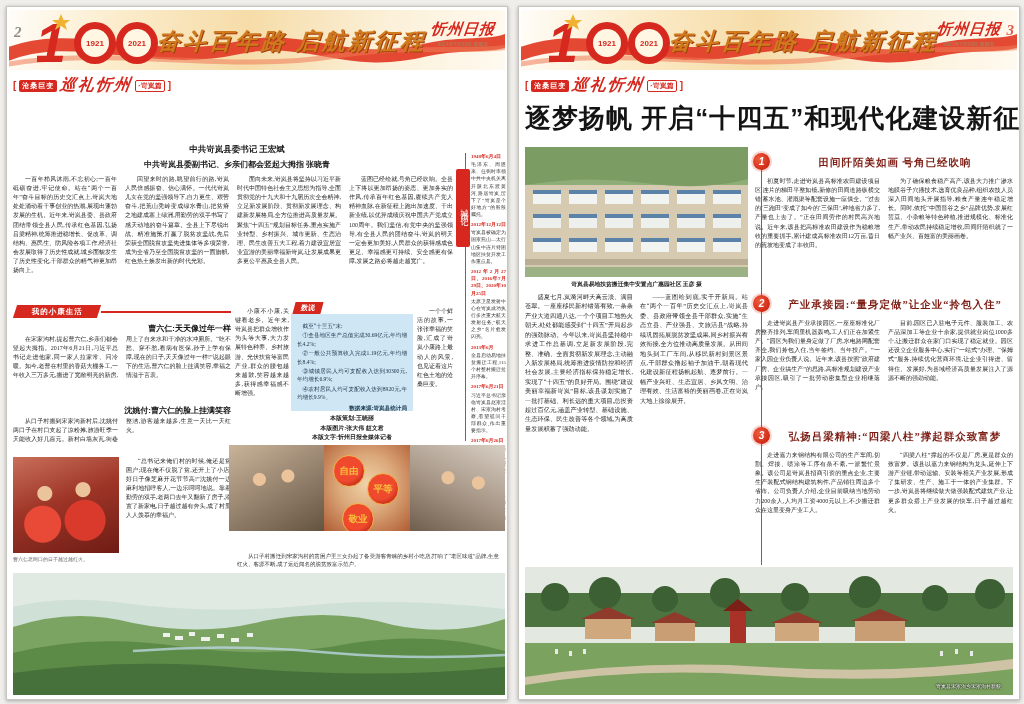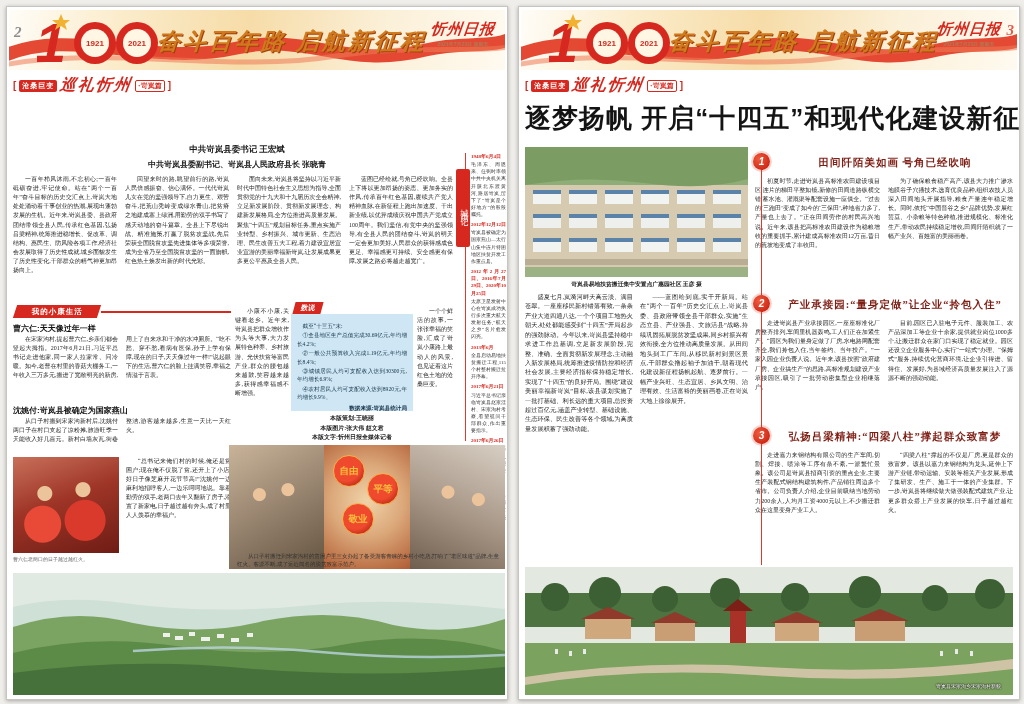--- a/index.html
+++ b/index.html
@@ -54,21 +54,21 @@
     font-family:"Liberation Serif",serif;font-size:4.9px;line-height:1.45;text-align:justify;color:#333;}
   .tl p{margin:0 0 3px;}
   .tl .d{display:block;color:#d6281e;font-weight:bold;font-size:5px;margin-bottom:1px;}
 
   
   .xk{position:absolute;left:6px;top:298px;width:218px;height:264px;}
   .xkbanner{position:absolute;left:2px;top:0;width:84px;height:13px;background:#d6281e;
     transform:skewX(-18deg);display:flex;align-items:center;justify-content:center;z-index:2;}
   .xkbanner span{transform:skewX(18deg);color:#fff;font-size:7.5px;font-weight:bold;letter-spacing:1px;}
   .xkline{position:absolute;left:88px;right:0;top:6px;border-top:2px solid #d6281e;}
-  .storytitle{position:absolute;left:0;width:218px;text-align:left;font-weight:900;font-size:8px;color:#111;}
+  .storytitle{position:absolute;left:0;width:218px;text-align:right;font-weight:900;font-size:8px;color:#111;}
   .xk .t1{top:18px;} .xk .t2{top:100px;}
   .xktext{position:absolute;left:0;width:218px;font-family:"Liberation Serif",serif;font-size:6px;
     line-height:1.5;text-align:justify;color:#262626;overflow:hidden;columns:2;column-gap:8px;text-indent:2em;}
   .xk .x1{top:30px;height:66px;} .xk .x2{top:112px;height:36px;}
   .xkrow{position:absolute;left:0;top:152px;width:218px;height:96px;display:flex;gap:7px;}
   .photo-elderly{width:106px;height:96px;flex:none;
     background:radial-gradient(circle at 30% 38%,#ecc49c 0 7px,rgba(0,0,0,0) 8px),
       radial-gradient(circle at 66% 34%,#ecc49c 0 7px,rgba(0,0,0,0) 8px),
       radial-gradient(circle at 28% 70%,#e84a37 0 18px,rgba(0,0,0,0) 19px),
       radial-gradient(circle at 68% 66%,#d93a2c 0 20px,rgba(0,0,0,0) 21px),
@@ -82,21 +82,21 @@
     font-weight:bold;padding:1px 7px;transform:skewX(-15deg);z-index:3;}
   .statsbox{position:absolute;left:284px;top:307px;width:122px;height:97px;background:#cfe7f4;
     box-sizing:border-box;padding:8px 6px 4px;font-family:"Liberation Serif",serif;
     font-size:5.6px;line-height:1.5;color:#16324a;overflow:hidden;}
   .statsbox p{margin:0 0 1px;text-indent:1em;text-align:justify;}
   .statsbox .src{text-indent:0;text-align:right;font-weight:bold;margin-top:2px;}
   .credits{position:absolute;left:284px;top:407px;width:122px;text-align:center;
     font-family:"Liberation Serif",serif;font-size:6px;font-weight:bold;color:#222;line-height:1.6;}
 
   
-  .collage{position:absolute;left:222px;top:438px;width:276px;height:124px;display:flex;overflow:hidden;}
+  .collage{position:absolute;left:222px;top:438px;width:276px;height:86px;display:flex;overflow:hidden;}
   .collage .c1{flex:1.1;
     background:radial-gradient(circle at 32% 40%,#ecc49c 0 6px,rgba(0,0,0,0) 7px),
       radial-gradient(circle at 62% 36%,#ecc49c 0 6px,rgba(0,0,0,0) 7px),
       linear-gradient(150deg,#c9b49a,#8d7a66 60%,#64543f);}
   .collage .c2{flex:1;position:relative;
     background:radial-gradient(circle at 50% 45%,#f0d3a8 0%,#dba87a 45%,#b05c33 100%);}
   .collage .c3{flex:1.1;
     background:radial-gradient(circle at 40% 38%,#ecc49c 0 6px,rgba(0,0,0,0) 7px),
       radial-gradient(circle at 72% 44%,#ecc49c 0 6px,rgba(0,0,0,0) 7px),
       linear-gradient(205deg,#d8cfc4,#a59484 55%,#6f5e4e);}
@@ -158,21 +158,21 @@
     <div class="tagline">
       <span class="tag-bracket">[</span>
       <span class="tag-box">沧桑巨变</span>
       <span class="tag-main">巡礼忻州</span>
       <span class="tag-sub">·岢岚篇</span>
       <span class="tag-bracket">]</span>
     </div>
 
     <div class="byline">
       <div class="b1">中共岢岚县委书记 王宏斌</div>
-      <div class="b2">中共岢岚县委副书记、岢岚县人民政府县长 张晓青</div>
+      <div class="b2">中共岢岚县委副书记、乡亲们都会竖起大拇指 张晓青</div>
     </div>
 
     <div class="col" style="left:6px;top:168px;width:104px;height:126px;">一百年栉风沐雨,不忘初心;一百年砥砺奋进,牢记使命。站在“两个一百年”奋斗目标的历史交汇点上,岢岚大地处处涌动着干事创业的热潮,展现出蓬勃发展的生机。近年来,岢岚县委、县政府团结带领全县人民,传承红色基因,弘扬吕梁精神,统筹推进稳增长、促改革、调结构、惠民生、防风险各项工作,经济社会发展取得了历史性成就,城乡面貌发生了历史性变化,干部群众的精气神更加昂扬向上。</div>
     <div class="col" style="left:118px;top:168px;width:104px;height:126px;">回望来时的路,眺望前行的路,岢岚人民倍感振奋、信心满怀。一代代岢岚儿女在党的坚强领导下,自力更生、艰苦奋斗,把荒山秃岭变成绿水青山,把贫瘠之地建成塞上绿洲,用勤劳的双手书写了感天动地的奋斗篇章。全县上下尽锐出战、精准施策,打赢了脱贫攻坚战,先后荣获全国脱贫攻坚先进集体等多项荣誉,成为全省乃至全国脱贫攻坚的一面旗帜,红色热土焕发出新的时代光彩。</div>
     <div class="col" style="left:230px;top:168px;width:104px;height:126px;">面向未来,岢岚县将坚持以习近平新时代中国特色社会主义思想为指导,全面贯彻党的十九大和十九届历次全会精神,立足新发展阶段、贯彻新发展理念、构建新发展格局,全方位推进高质量发展。聚焦“十四五”规划目标任务,重点实施产业转型、乡村振兴、城市更新、生态治理、民生改善五大工程,着力建设宜居宜业宜游的美丽幸福新岢岚,让发展成果更多更公平惠及全县人民。</div>
     <div class="col" style="left:342px;top:168px;width:104px;height:126px;">蓝图已经绘就,号角已经吹响。全县上下将以更加昂扬的姿态、更加务实的作风,传承百年红色基因,赓续共产党人精神血脉,在新征程上跑出加速度、干出新业绩,以优异成绩庆祝中国共产党成立100周年。我们坚信,有党中央的坚强领导,有全县人民的团结奋斗,岢岚的明天一定会更加美好,人民群众的获得感成色更足、幸福感更可持续、安全感更有保障,发展之路必将越走越宽广。</div>
 
     <div class="vline" style="left:458px;top:146px;height:288px;"></div>
     <div class="citymark">城市印记</div>
     <div class="tl">
@@ -185,21 +185,21 @@
       <p><span class="d">2019年10月</span><span>岢岚县正式退出贫困县序列,历史性告别绝对贫困,开启乡村振兴新篇章。</span></p>
     </div>
 
     <div class="xk">
       <div class="xkline"></div>
       <div class="xkbanner">
           <span>我的小康生活</span>
         </div>
       <div class="storytitle t1">曹六仁:天天像过年一样</div>
       <div class="xktext x1">在宋家沟村,提起曹六仁,乡亲们都会竖起大拇指。2017年6月21日,习近平总书记走进他家,同一家人拉家常、问冷暖。如今,老曹在村里的香菇大棚务工,一年收入三万多元,搬进了宽敞明亮的新房,用上了自来水和干净的水冲厕所。“吃不愁、穿不愁,看病有医保,孙子上学有保障,现在的日子,天天像过年一样!”说起眼下的生活,曹六仁的脸上挂满笑容,幸福之情溢于言表。</div>
-      <div class="storytitle t2">沈姚付:岢岚县被确定为国家燕山</div>
+      <div class="storytitle t2">沈姚付:曹六仁的脸上挂满笑容</div>
       <div class="xktext x2">从口子村搬到宋家沟新村后,沈姚付两口子在村口支起了凉粉摊,旅游旺季一天能收入好几百元。新村白墙灰瓦,街巷整洁,游客越来越多,生意一天比一天红火。</div>
       <div class="xkrow">
         <div class="photo-elderly"></div>
         <div class="txt">“总书记来俺们村的时候,俺还是贫困户;现在俺不仅脱了贫,还开上了小店,好日子像芝麻开花节节高!”沈姚付一边麻利地招呼客人,一边乐呵呵地说。靠着勤劳的双手,老两口去年又翻新了房子,添置了新家电,日子越过越有奔头,成了村里人人羡慕的幸福户。</div>
       </div>
       <div class="xkcap">曹六仁老两口的日子越过越红火。</div>
     </div>
 
     <div class="col" style="left:228px;top:300px;width:54px;height:134px;">小康不小康,关键看老乡。近年来,岢岚县把群众增收作为头等大事,大力发展特色种养、乡村旅游、光伏扶贫等富民产业,群众的腰包越来越鼓,笑容越来越多,获得感幸福感不断增强。</div>
     <div class="col" style="left:410px;top:300px;width:36px;height:134px;">一个个鲜活的故事,一张张幸福的笑脸,汇成了岢岚小康路上最动人的风景,也见证着这片红色土地的沧桑巨变。</div>

